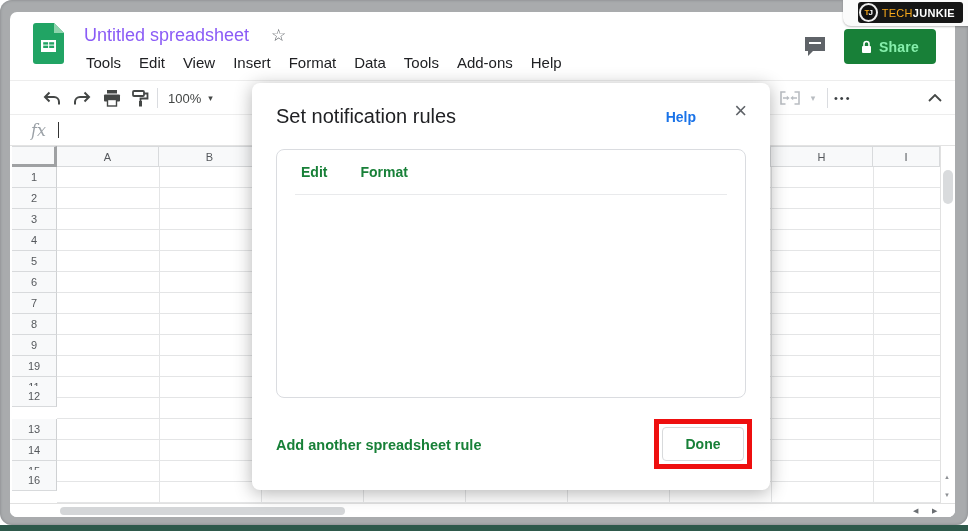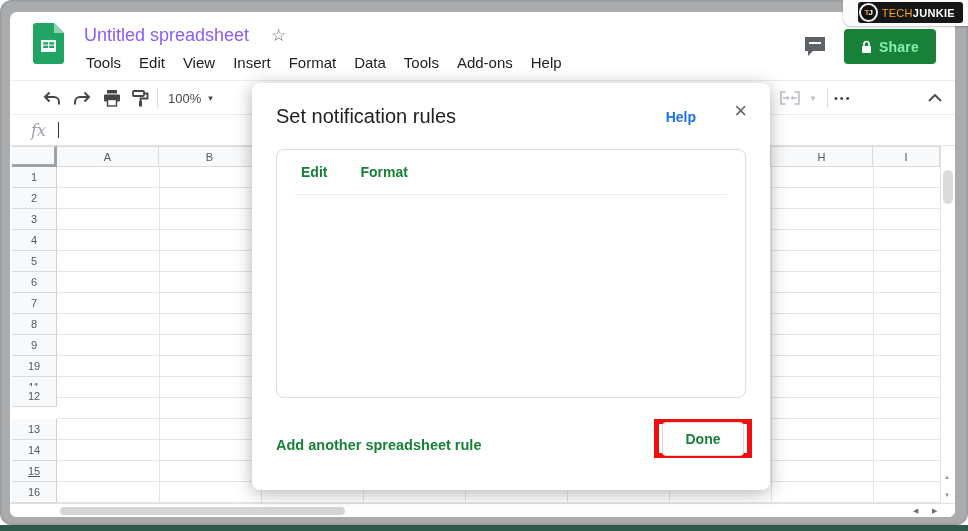--- a/index.html
+++ b/index.html
@@ -84,21 +84,21 @@
   #dialog-title { position:absolute; left:24px; top:22px; font-size:20px; color:#202124; }
   #help-link { position:absolute; right:74px; top:26px; font-size:14px; font-weight:bold; color:#1a73e8; }
   #dialog-close { position:absolute; right:23px; top:17px; font-size:22px; color:#5f6368; line-height:1; }
   #rule-box { position:absolute; left:24px; top:66px; width:470px; height:249px; border:1px solid #dadce0; border-radius:8px; }
   #rule-row { display:flex; align-items:center; height:44px; padding:0 24px; }
   #rule-text { font-size:14px; color:#3c4043; flex:1; }
   .green-link { font-size:14px; font-weight:bold; color:#188038; }
   #rule-edit { margin-right:33px; }
   #rule-divider { border-top:1px solid #e9eaec; margin:0 18px; }
   #add-rule-link { position:absolute; left:24px; top:354px; font-size:14.5px; font-weight:bold; color:#188038; }
-  #red-annotation { position:absolute; right:18px; top:336px; width:98px; height:39px; border:5px solid #ee0f0f;
+  #red-annotation { position:absolute; right:18px; top:336px; width:98px; height:50px; border:5px solid #ee0f0f;
                     display:flex; align-items:center; justify-content:center; }
   #done-btn { width:82px; height:34px; background:#fff; border:1px solid #d8dadc; border-radius:4px;
               display:flex; align-items:center; justify-content:center; font-size:14px; font-weight:bold; color:#188038; }
 </style>
 </head>
 <body>
 
 <div id="stage">
   <div id="bottom-strip"></div>
   <div id="frame"></div>
@@ -249,21 +249,21 @@
         <div class="row-head" style="top: 231px;">11</div>
         <div class="grid-row" style="top: 231px;"></div>
         <div class="row-head" style="top: 240px;">12</div>
         <div class="grid-row" style="top: 252px;"></div>
         <div class="row-head" style="top: 273px;">13</div>
         <div class="grid-row" style="top: 273px;"></div>
         <div class="row-head" style="top: 294px;">14</div>
         <div class="grid-row" style="top: 294px;"></div>
         <div class="row-head" style="top: 315px; text-decoration: underline;">15</div>
         <div class="grid-row" style="top: 315px;"></div>
-        <div class="row-head" style="top: 336px;">16</div>
+        <div class="row-head" style="top: 324px;">16</div>
         <div class="grid-row" style="top: 336px;"></div>
         <div class="vline" style="left: 149px;"></div>
         <div class="vline" style="left: 251px;"></div>
         <div class="vline" style="left: 353px;"></div>
         <div class="vline" style="left: 455px;"></div>
         <div class="vline" style="left: 557px;"></div>
         <div class="vline" style="left: 659px;"></div>
         <div class="vline" style="left: 761px;"></div>
         <div class="vline" style="left: 863px;"></div>
       </div>

